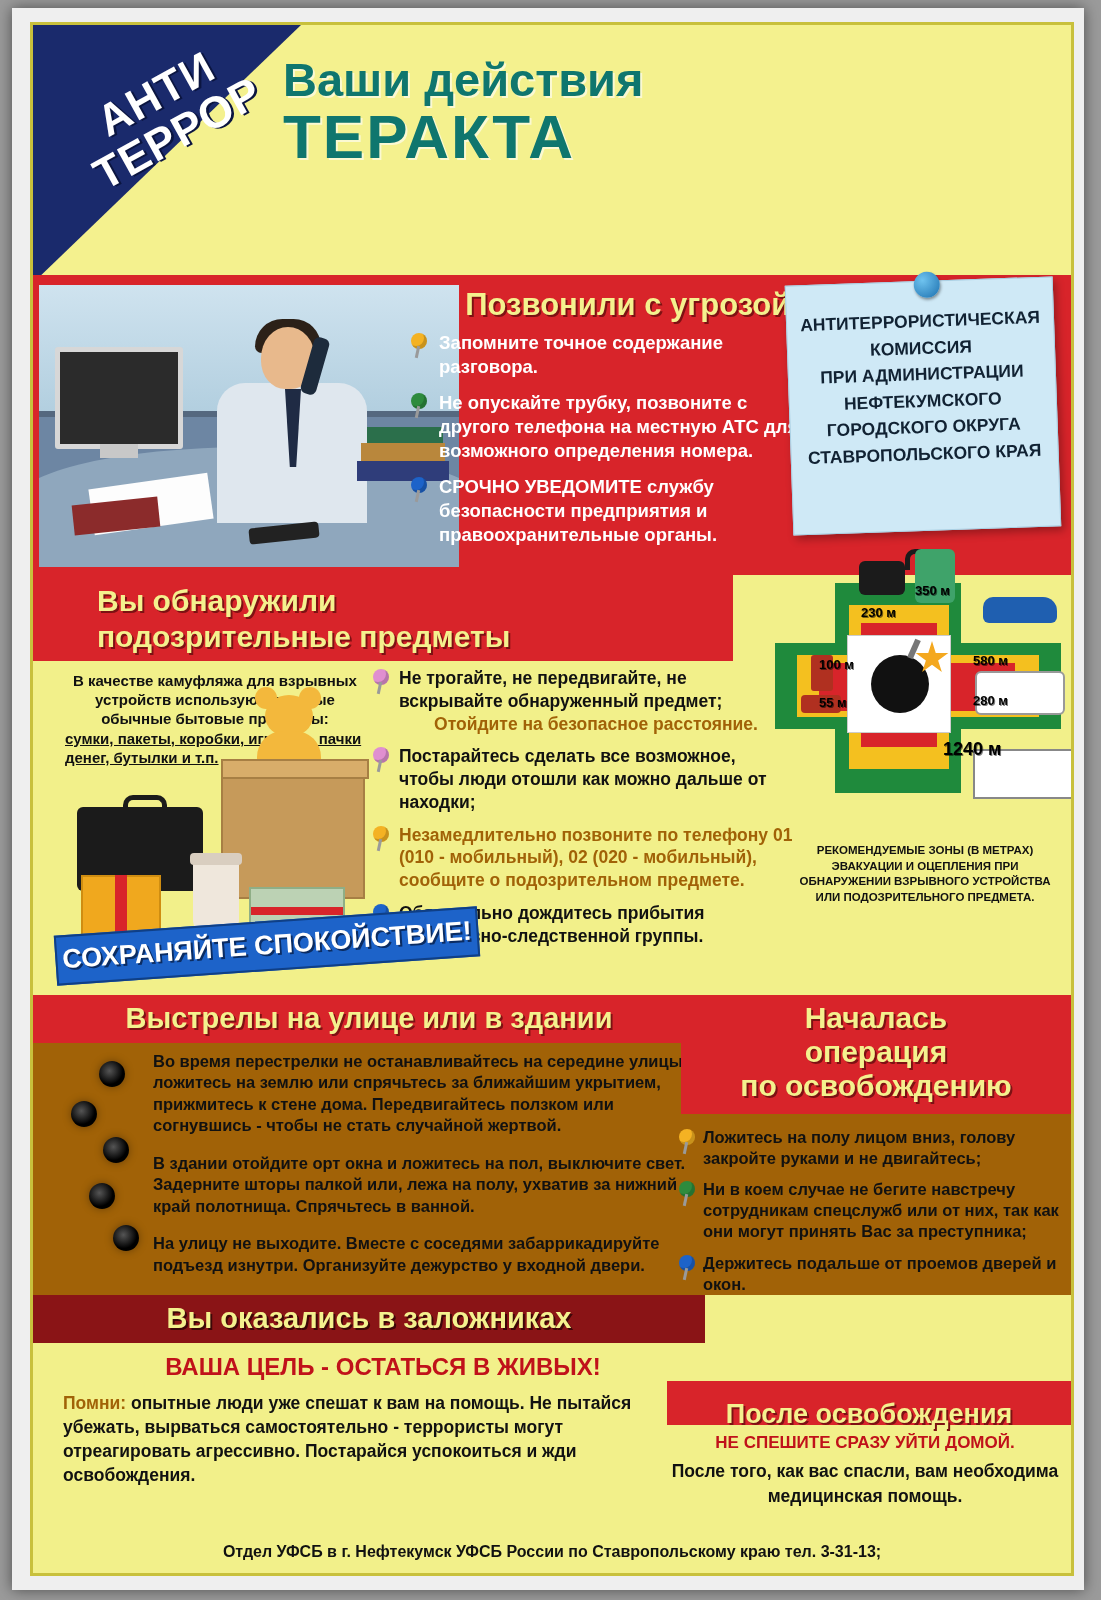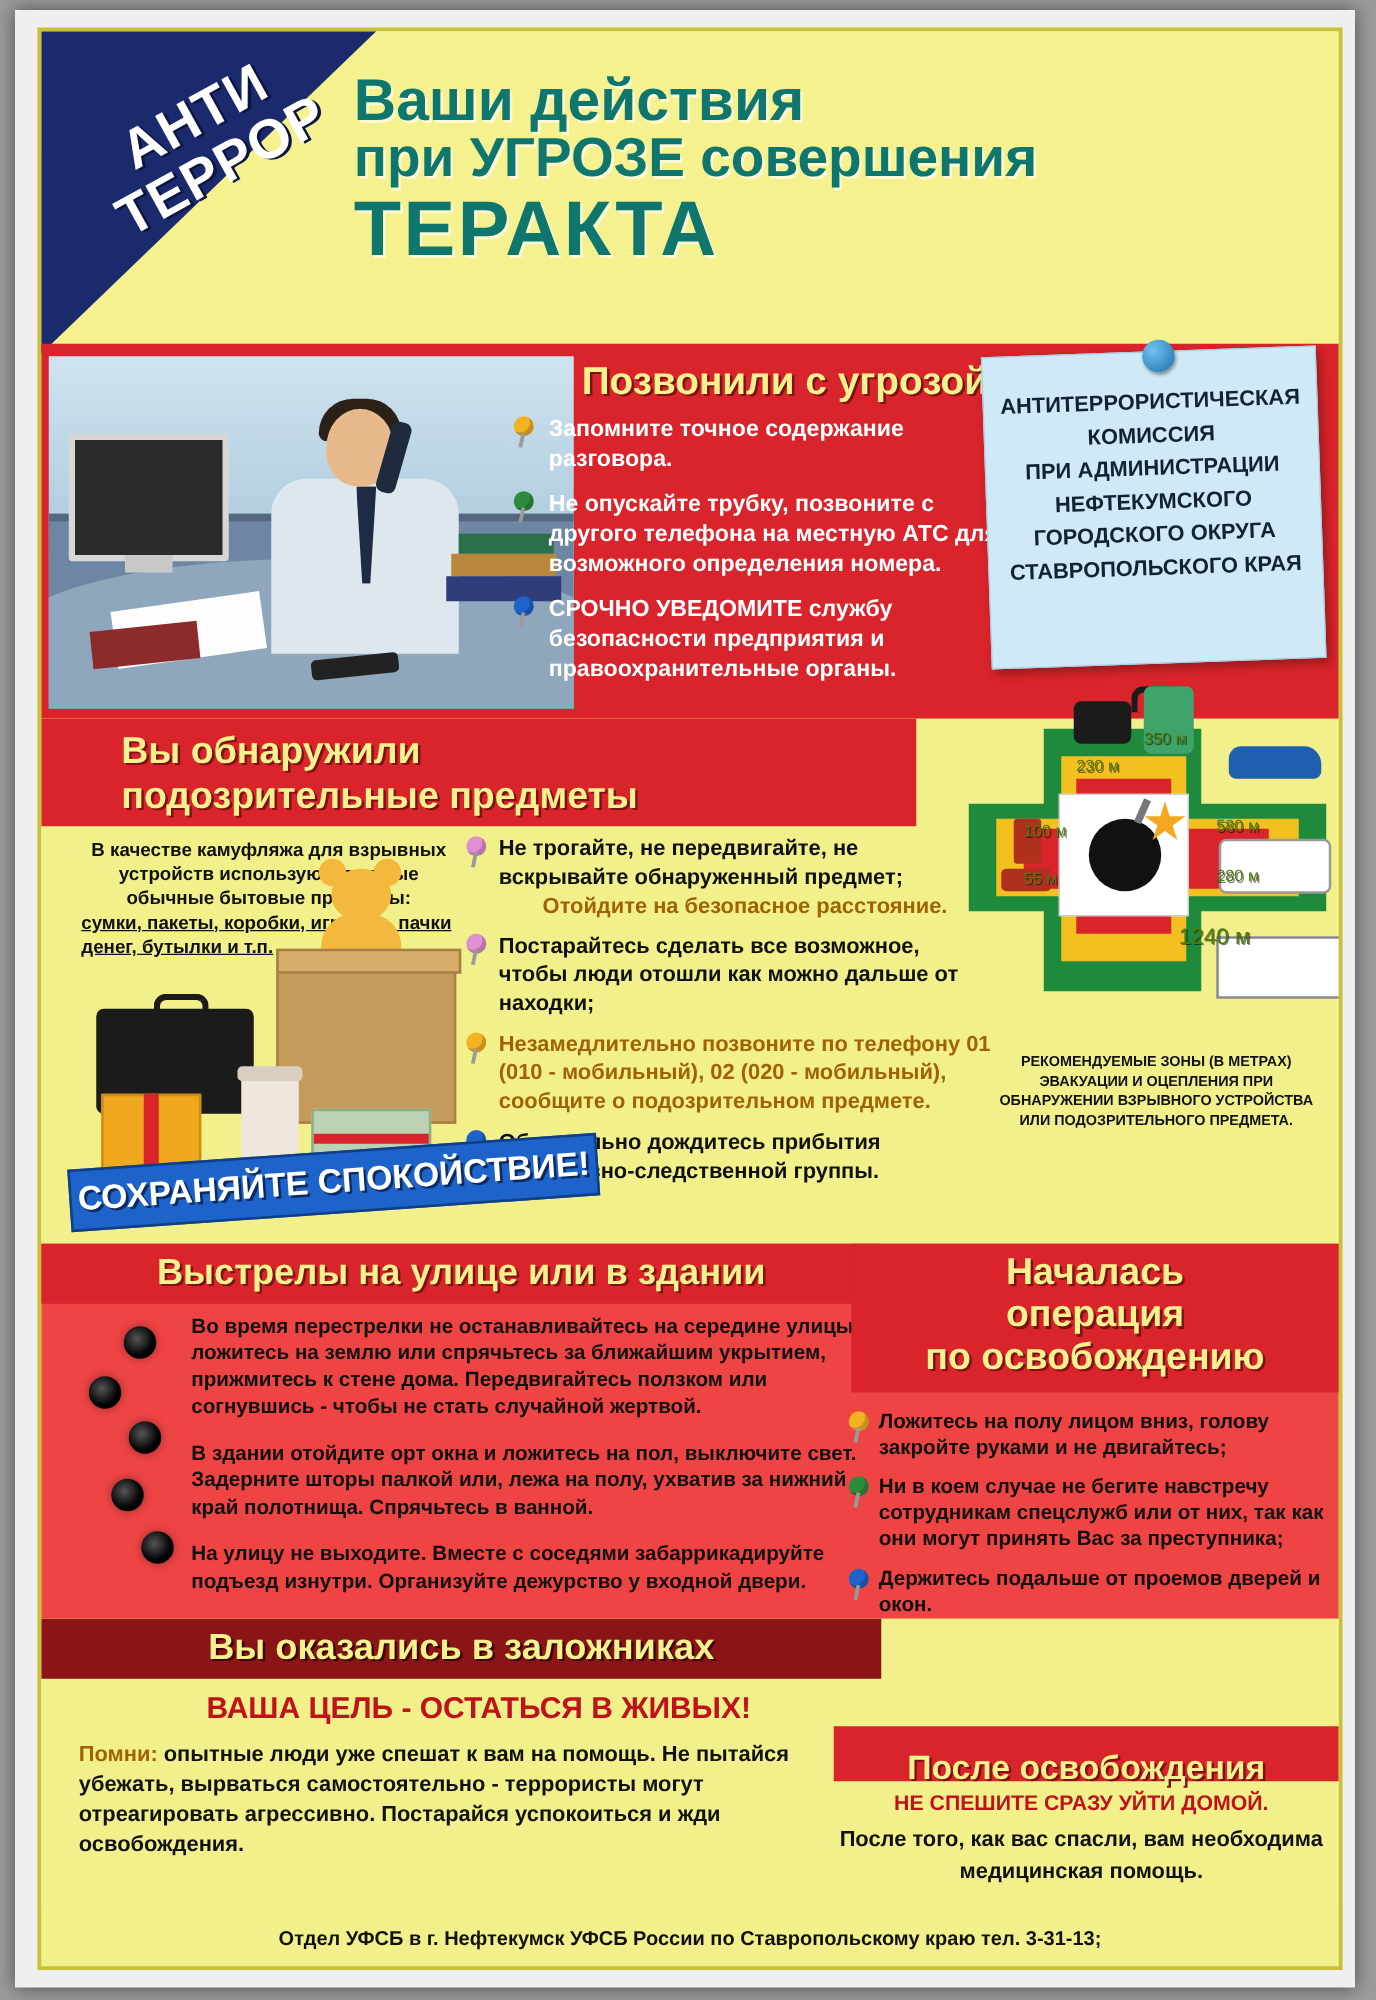--- a/index.html
+++ b/index.html
@@ -80,28 +80,28 @@
 
   
   .evac{position:absolute;right:10px;top:-32px;width:286px;height:300px;}
   .ev-block{position:absolute;background:#1f8a3c;}
   .ev-yellow{background:#f4c01f;}
   .ev-red{background:#d8242a;}
   .ev-white{position:absolute;left:72px;top:92px;width:102px;height:96px;background:#fff;border:1px solid #ccc;}
   .bomb{position:absolute;left:96px;top:112px;width:58px;height:58px;background:#111;border-radius:50%;}
   .bomb:after{content:"";position:absolute;left:40px;top:-16px;width:6px;height:20px;background:#777;transform:rotate(24deg);}
   .spark{position:absolute;left:140px;top:98px;width:34px;height:34px;background:#f4a81f;clip-path:polygon(50% 0,61% 35%,98% 35%,68% 57%,79% 91%,50% 70%,21% 91%,32% 57%,2% 35%,39% 35%);}
-  .evlab{position:absolute;color:#4d7c0f;font-weight:normal;font-size:13px;text-shadow:1px 1px 0 rgba(0,0,0,.5);}
+  .evlab{position:absolute;color:#000000;font-weight:bold;font-size:13px;text-shadow:1px 1px 0 rgba(0,0,0,.5);}
   .evcap{position:absolute;right:12px;top:268px;width:268px;text-align:center;font-size:11.5px;font-weight:bold;color:#111;line-height:1.35;}
   .car{position:absolute;background:#1f5fb0;border-radius:10px 14px 6px 6px;}
   .van{position:absolute;background:#fff;border:2px solid #999;border-radius:6px;}
   .truck{position:absolute;background:#fff;border:2px solid #888;}
 
   
-  .sec3{position:relative;height:300px;background:#ef4444;}
+  .sec3{position:relative;height:300px;background:#a16207;}
   .s3-hd{position:absolute;left:0;top:0;width:672px;height:48px;background:#d8242a;}
   .s3-hd span{display:block;color:#f4f18e;font-weight:bold;font-size:29px;text-align:center;line-height:46px;text-shadow:2px 2px 0 #7d1113;}
   .s3-body{position:absolute;left:120px;top:56px;width:560px;font-size:16.5px;font-weight:bold;color:#111;line-height:1.3;}
   .s3-body p{margin:0 0 16px;}
   .hole{position:absolute;width:26px;height:26px;border-radius:50%;background:radial-gradient(circle at 40% 38%,#555,#000 60%);box-shadow:0 0 8px rgba(0,0,0,.35);}
 
   .s3r-hd{position:absolute;right:0;top:0;width:390px;background:#d8242a;padding:6px 10px 10px;box-sizing:border-box;}
   .s3r-hd span{display:block;color:#f4f18e;font-weight:bold;font-size:30px;text-align:center;line-height:1.14;text-shadow:2px 2px 0 #7d1113;}
   .s3r-body{position:absolute;right:6px;top:132px;width:386px;font-size:16.5px;font-weight:bold;color:#111;line-height:1.28;}
   .s3r-body .it{position:relative;padding-left:24px;margin-bottom:10px;}
@@ -127,21 +127,20 @@
   <div class="poster">
 
     <div class="hdr">
       <div class="corner"></div>
       <div class="corner-txt">
         <div>АНТИ</div>
         <div>ТЕРРОР</div>
       </div>
       <div class="hdr-title">
         <div class="ht1">Ваши действия</div>
-        <div class="ht2">при УГРОЗЕ совершения</div>
         <div class="ht3">ТЕРАКТА</div>
       </div>
     </div>
 
     <div class="sec1">
       <div class="photo">
         <div class="desk"></div>
         <div class="deskcloth"></div>
         <div class="monitor"></div>
         <div class="man-body"></div>

